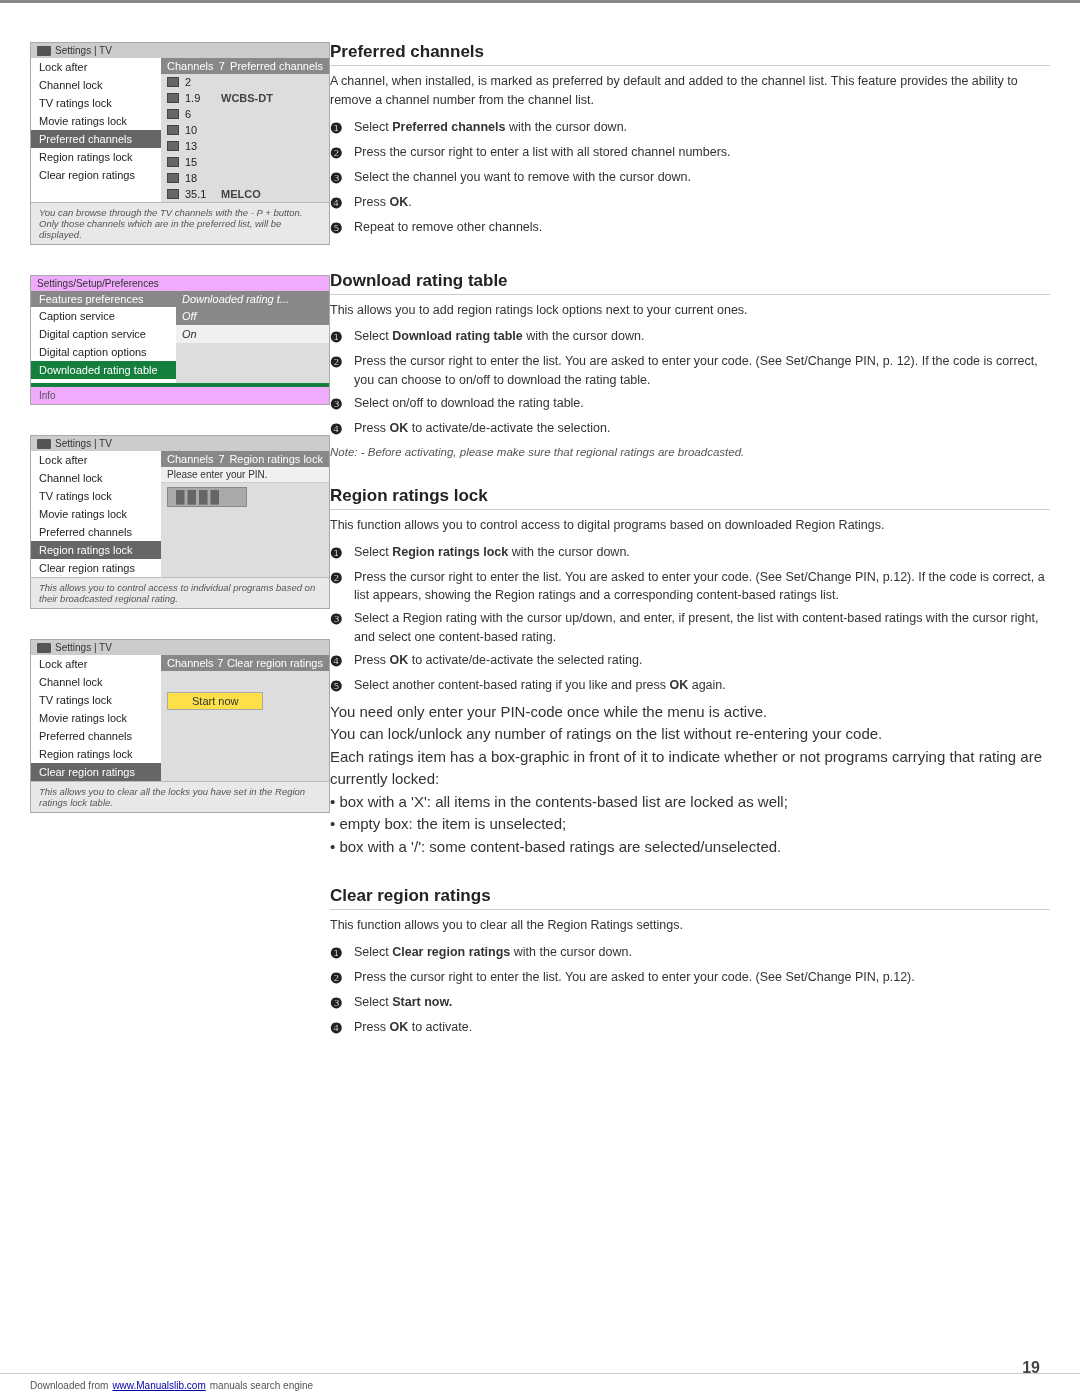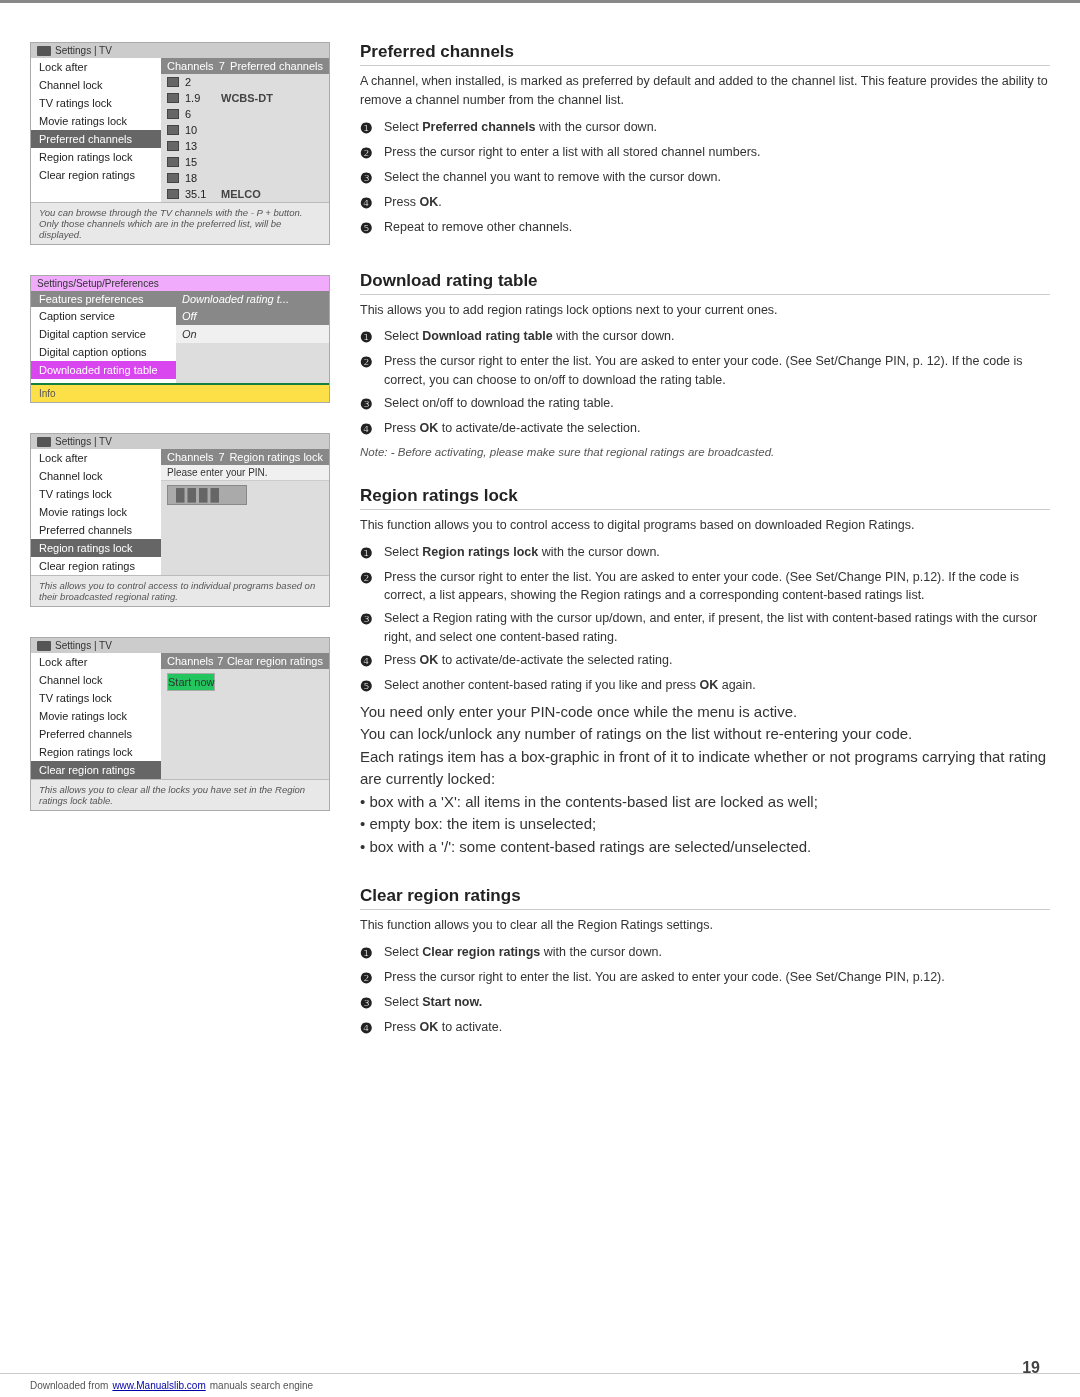--- a/index.html
+++ b/index.html
@@ -10,21 +10,20 @@
       color: #222;
       width: 1080px;
       min-height: 1397px;
       position: relative;
     }
 
     .page {
       display: flex;
       flex-direction: row;
       padding: 40px 30px 40px 30px;
-      gap: 30px;
       border-top: 2px solid #888;
     }
 
     
     .left-col {
       width: 300px;
       flex-shrink: 0;
       display: flex;
       flex-direction: column;
       gap: 30px;
@@ -152,21 +151,21 @@
       flex-shrink: 0;
     }
 
     .tv-panel .pref-list .pref-item {
       padding: 3px 8px;
       font-size: 11px;
       color: #222;
     }
 
     .tv-panel .pref-list .pref-item.selected {
-      background: #d946ef;
+      background: #15803d;
       color: #fff;
     }
 
     .tv-panel .pref-content {
       flex: 1;
       background: #ddd;
       font-style: italic;
     }
 
     .tv-panel .pref-content .pref-val {
@@ -176,25 +175,25 @@
       color: #fff;
       margin: 0;
     }
 
     .tv-panel .pref-content .pref-val.white {
       background: #f0f0f0;
       color: #333;
     }
 
     .tv-panel .info-bar {
-      background: #fde047;
+      background: #f0abfc;
       padding: 3px 8px;
       font-size: 10px;
       color: #555;
-      border-top: 2px solid #15803d;
+      border-top: 4px solid #15803d;
     }
 
     
     .pin-field {
       background: #aaa;
       border: 1px solid #888;
       padding: 2px 8px;
       font-size: 12px;
       color: #666;
       letter-spacing: 3px;
@@ -205,26 +204,27 @@
     .please-enter {
       background: #f0f0f0;
       color: #333;
       font-size: 10px;
       padding: 2px 6px;
       border-bottom: 1px solid #ccc;
     }
 
     
     .start-now-btn {
-      background: #22c55e;
-      color: #333;
-      font-size: 11px;
-      padding: 2px 0;
+      background: #fde047;
+      color: #333;
+      font-size: 11px;
+      padding: 2px 24px;
       border: 1px solid #aaa;
       display: inline-block;
+      margin-top: 17px;
     }
 
     
     .section-title {
       font-size: 17px;
       font-weight: bold;
       color: #222;
       margin-bottom: 6px;
       border-bottom: 1px solid #ccc;
       padding-bottom: 3px;

